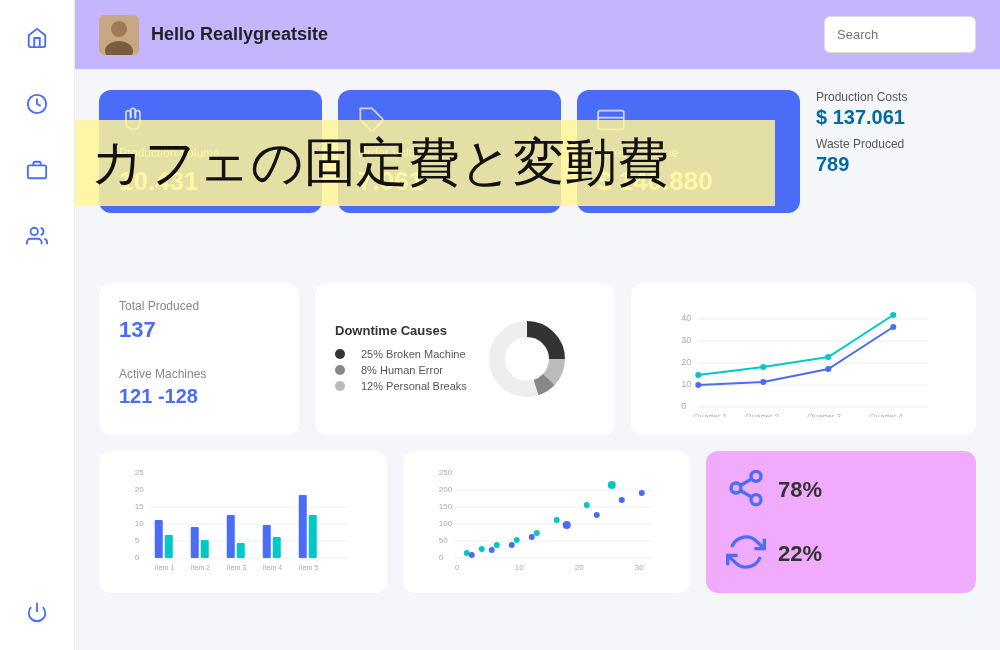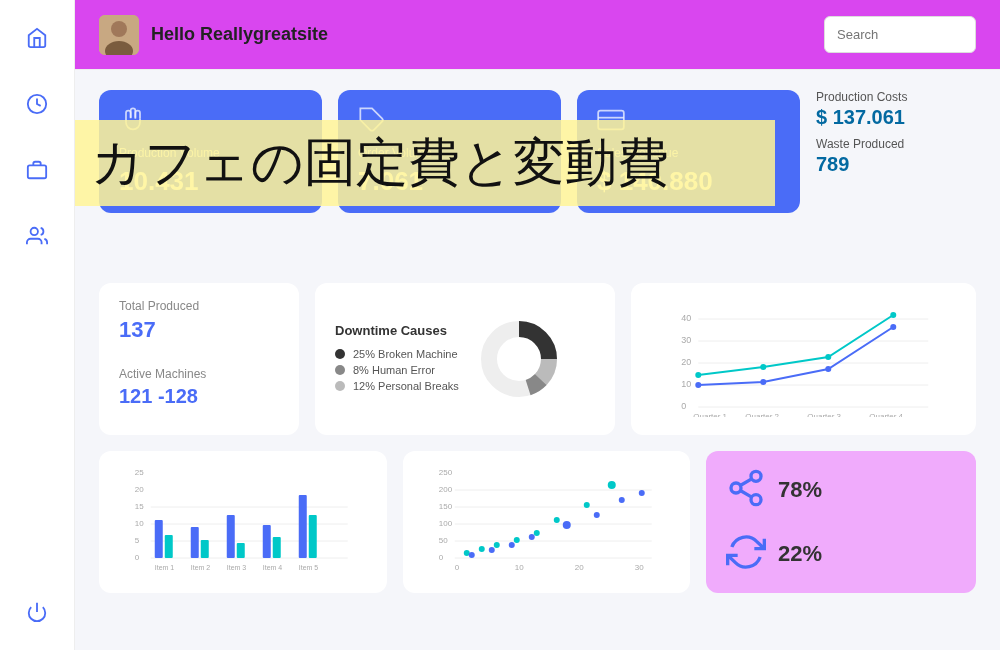--- a/index.html
+++ b/index.html
@@ -39,21 +39,21 @@
     
     .main {
       flex: 1;
       display: flex;
       flex-direction: column;
       overflow: hidden;
     }
 
     
     .header {
-      background: #d946ef;
+      background: #c4b5fd;
       padding: 12px 24px;
       display: flex;
       align-items: center;
       justify-content: space-between;
       border-bottom: 1px solid #eee;
       height: 70px;
     }
     .header-left {
       display: flex;
       align-items: center;
@@ -183,21 +183,21 @@
       background: #fff;
       border-radius: 12px;
       padding: 16px 20px;
       display: flex;
       align-items: center;
       gap: 20px;
       flex: 1;
     }
     .donut-title { font-size: 13px; font-weight: 600; color: #333; margin-bottom: 10px; }
     .donut-legend { font-size: 11px; color: #555; }
-    .legend-item { display: flex; align-items: center; gap: 8px; margin-bottom: 4px; }
+    .legend-item { display: flex; align-items: center; gap: 16px; margin-bottom: 4px; }
     .legend-dot { width: 10px; height: 10px; border-radius: 50%; flex-shrink: 0; }
 
     
     .line-panel {
       background: #fff;
       border-radius: 12px;
       padding: 14px 16px;
       flex: 1.2;
     }
 

